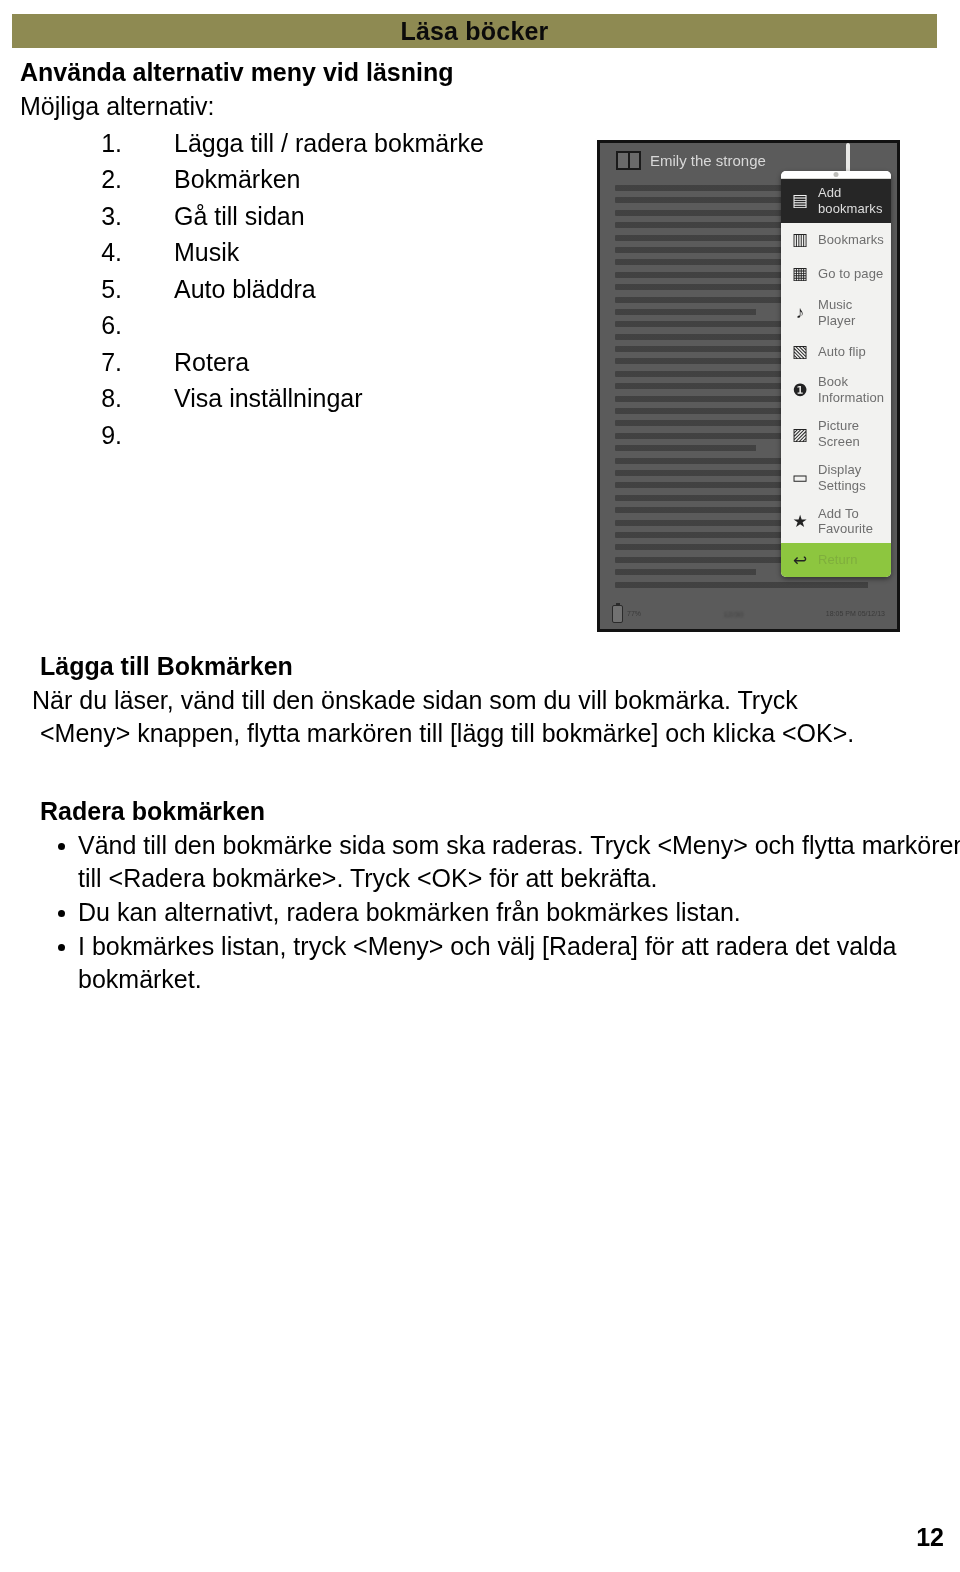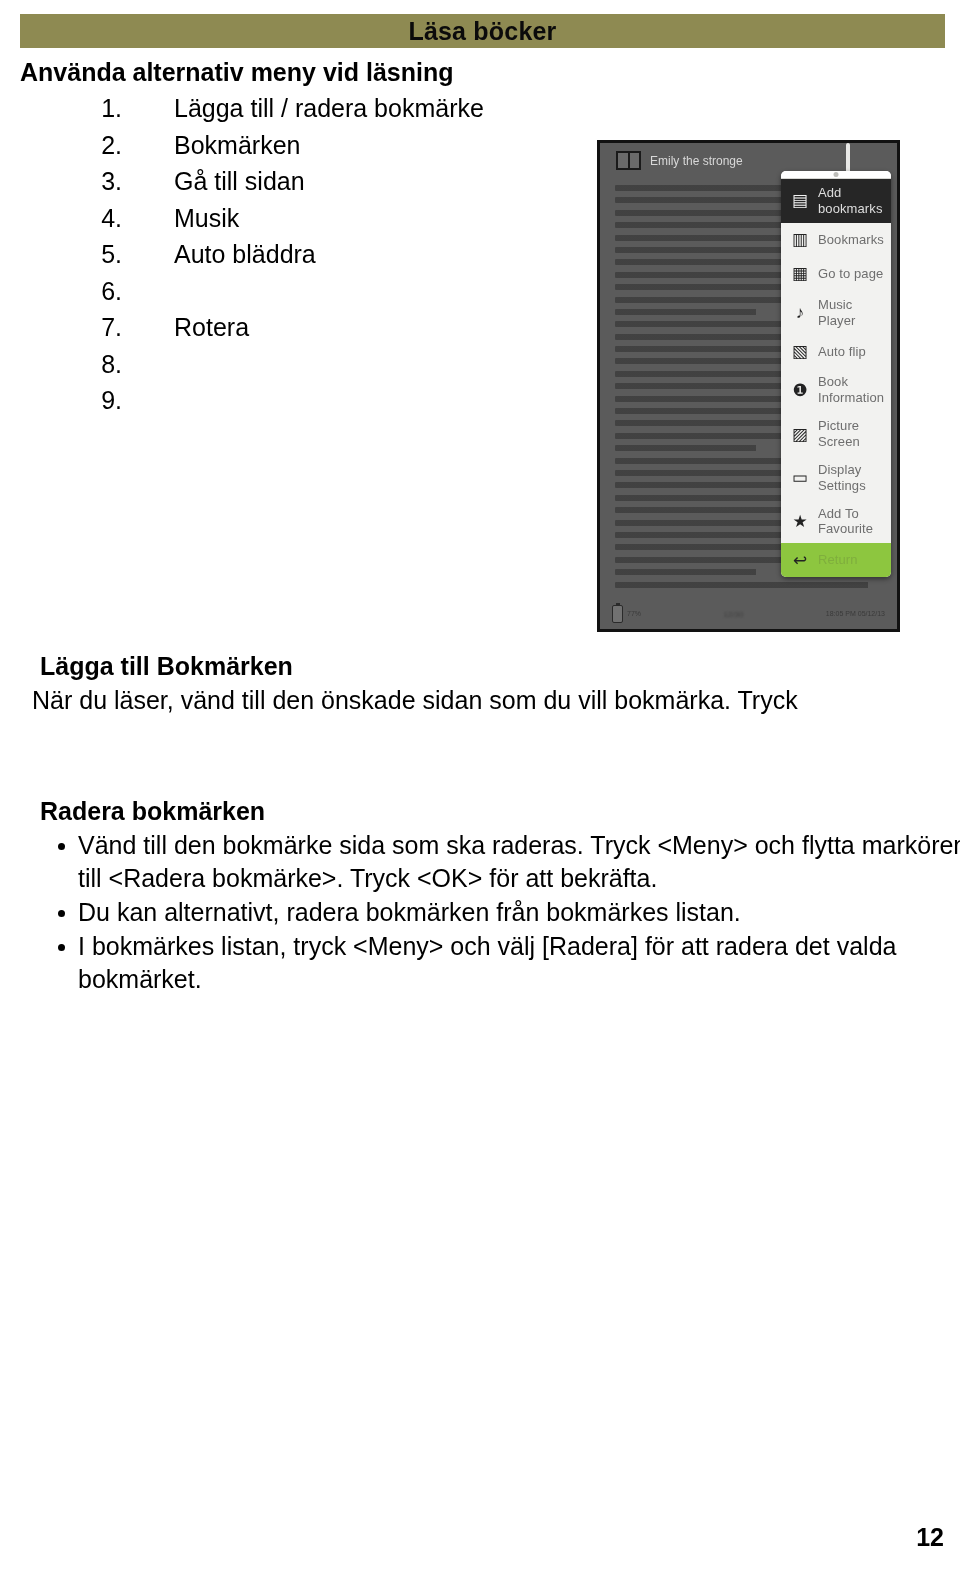--- a/index.html
+++ b/index.html
@@ -13,21 +13,21 @@
     height: 1572px;
     position: relative;
     font-family: "Liberation Sans", sans-serif;
     color: #000000;
     overflow: hidden;
   }
 
   
   .header-bar {
     position: absolute;
-    left: 20px;
+    left: 12px;
     top: 14px;
     width: 925px;
     height: 34px;
     background: #8e8a52;
     display: flex;
     align-items: center;
     justify-content: center;
   }
   .header-title {
     font-size: 25px;
@@ -115,21 +115,21 @@
     content: "";
     position: absolute;
     left: 50%;
     top: 0;
     bottom: 0;
     width: 2px;
     background: #1a1a1a;
     transform: translateX(-50%);
   }
   .book-name {
-    font-size: 12px;
+    font-size: 15px;
     color: #d8d8d8;
     filter: blur(0.6px);
     white-space: nowrap;
   }
   .device-text {
     position: absolute;
     left: 15px;
     top: 42px;
     right: 10px;
     bottom: 36px;
@@ -296,20 +296,21 @@
 </head>
 <body>
 
 <div class="header-bar">
   <div class="header-title">Läsa böcker</div>
 </div>
 
 <div class="content">
 
   <h2 class="section-heading">Använda alternativ meny vid läsning</h2>
+  <p class="body-line">Möjliga alternativ:</p>
 
   <ol class="option-list" id="option-list">
       <li class="option-item">
         <span class="option-num">1.</span>
         <span class="option-label">Lägga till / radera bokmärke</span>
       </li>
       <li class="option-item">
         <span class="option-num">2.</span>
         <span class="option-label">Bokmärken</span>
       </li>
@@ -327,20 +328,21 @@
       </li>
       <li class="option-item">
         <span class="option-num">6.</span>
       </li>
       <li class="option-item">
         <span class="option-num">7.</span>
         <span class="option-label">Rotera</span>
       </li>
       <li class="option-item">
         <span class="option-num">8.</span>
+        <span class="option-label">Visa inställningar</span>
       </li>
       <li class="option-item">
         <span class="option-num">9.</span>
       </li>
     </ol>
 
 </div>
 
 <div class="device-figure">
   <div class="device-page">
@@ -441,20 +443,21 @@
           </div>
         </div>
     </div>
 
   </div>
 </div>
 
 <div class="block" style="position:absolute; left:0; top:650px; width:960px;">
   <h2 class="section-heading" style="margin-left:20px;">Lägga till Bokmärken</h2>
   <p class="para" style="margin-left:12px;">När du läser, vänd till den önskade sidan som du vill bokmärka. Tryck</p>
+  <p class="para" style="margin-left:20px;">&lt;Meny&gt; knappen, flytta markören till [lägg till bokmärke] och klicka &lt;OK&gt;.</p>
 </div>
 
 <div class="block" style="position:absolute; left:0; top:795px; width:960px;">
   <h2 class="section-heading" style="margin-left:20px;">Radera bokmärken</h2>
   <ul class="bullet-list" id="delete-bullets" style="margin-left:20px;">
       <li class="bullet-item">Vänd till den bokmärke sida som ska raderas. Tryck &lt;Meny&gt; och flytta markören till &lt;Radera bokmärke&gt;. Tryck &lt;OK&gt; för att bekräfta.</li>
       <li class="bullet-item">Du kan alternativt, radera bokmärken från bokmärkes listan.</li>
       <li class="bullet-item">I bokmärkes listan, tryck &lt;Meny&gt; och välj [Radera] för att radera det valda bokmärket.</li>
     </ul>
 </div>

